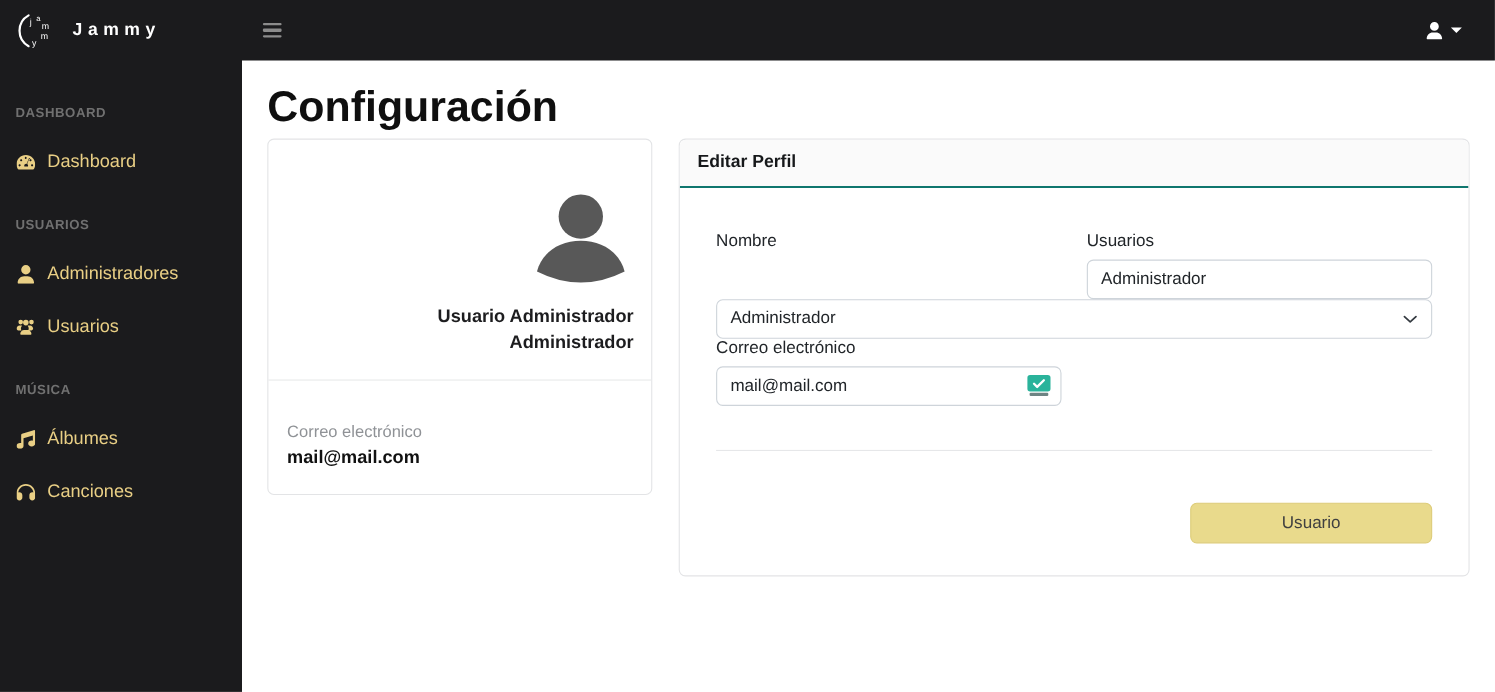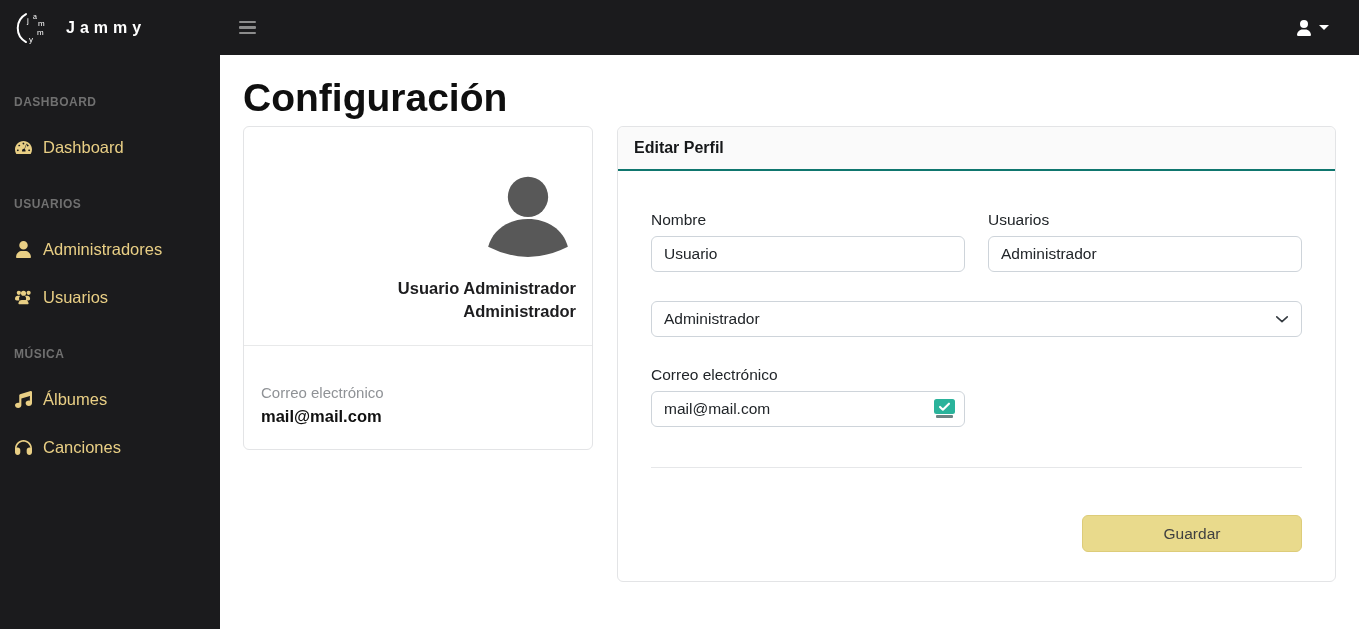--- a/index.html
+++ b/index.html
@@ -87,21 +87,21 @@
 
   
   .edit-card { flex: 1 1 auto; }
   .edit-card .card-header {
     background: #fafafa; border-bottom: 2px solid #0f766e;
     border-radius: 6px 6px 0 0;
     padding: 12px 16px; font-weight: 600; font-size: 16px; color: #16181a;
   }
   .edit-card .card-body { padding: 40px 33px 29px; }
   .form-row { display: flex; gap: 23px; }
-  .form-group { margin-bottom: 29px; }
+  .form-group { }
   .half { flex: 1 1 0; }
   .half-w { width: calc(50% - 11.5px); }
   label.field-label { display: block; font-size: 15.5px; color: #212529; margin-bottom: 7px; line-height: 18px; }
   .text-input {
     width: 100%; height: 36px; border: 1px solid #ced4da; border-radius: 6px;
     padding: 0 12px; font-size: 15.5px; color: #212529;
     font-family: "Liberation Sans", "DejaVu Sans", sans-serif;
     background: #fff; outline: none;
   }
   .select-box {
@@ -238,21 +238,20 @@
       </div>
     </section>
 
     <section class="card edit-card">
       <div class="card-header">Editar Perfil</div>
       <div class="card-body">
         <form>
           <div class="form-row">
             <div class="form-group half">
               <label class="field-label">Nombre</label>
-              <input class="text-input" type="text" value="Usuario" style="">
             </div>
             <div class="form-group half">
               <label class="field-label">Usuarios</label>
               <input class="text-input" type="text" value="Administrador" style="">
             </div>
           </div>
 
           <div class="form-group">
             <div class="select-box">
               <span>Administrador</span>
@@ -273,19 +272,19 @@
                     </svg>
                 </span>
                 <span class="bar"></span>
               </span>
             </div>
           </div>
 
           <hr class="divider">
 
           <div class="actions">
-            <button class="btn-save" type="button">Guardar</button>
+            <button class="btn-save" type="button">Usuario</button>
           </div>
         </form>
       </div>
     </section>
   </div>
 </main>
 
 </body></html>

